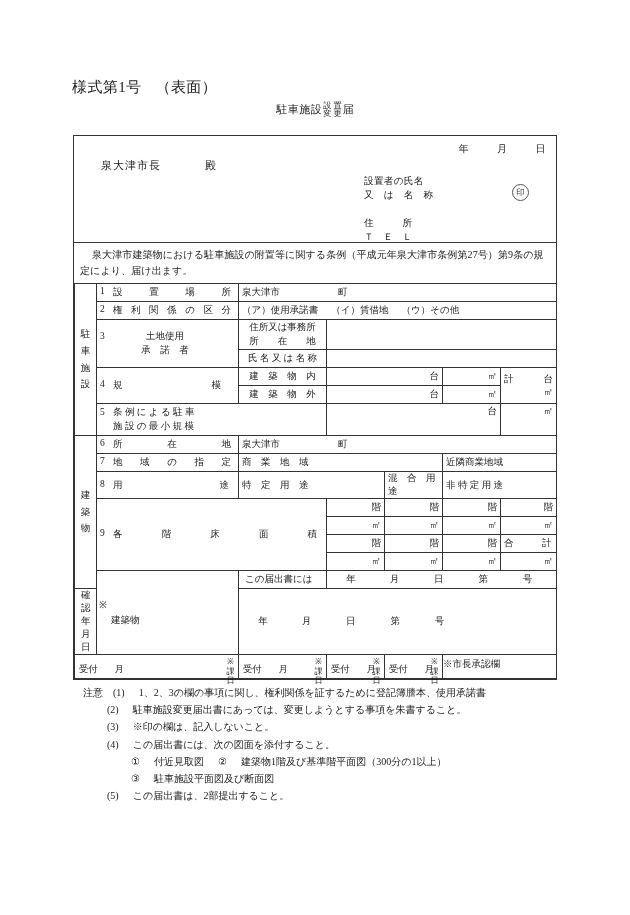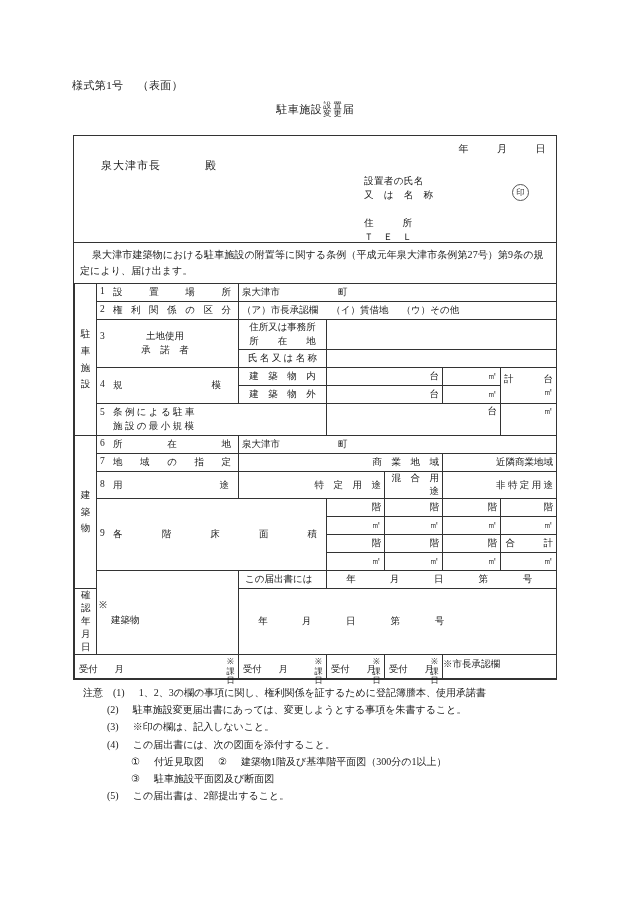--- a/index.html
+++ b/index.html
@@ -8,21 +8,21 @@
     background:#ffffff;
     font-family:"Liberation Serif","DejaVu Serif",serif;
     color:#1a1a1a;
     font-size:9.5px;
     position:relative;
     overflow:hidden;
   }
   .page{position:absolute;left:0;top:0;width:630px;height:915px;}
 
   
-  .form-no{position:absolute;left:72px;top:78px;font-size:11px;letter-spacing:.4px;}
+  .form-no{position:absolute;left:72px;top:78px;font-size:15px;letter-spacing:.4px;}
   .form-no .paren{margin-left:14px;}
 
   .doc-title{position:absolute;left:0;top:101px;width:630px;text-align:center;
              font-size:11px;}
   .doc-title .inner{display:inline-block;white-space:nowrap;}
   .doc-title .base{vertical-align:middle;letter-spacing:.5px;}
   .stack{display:inline-block;vertical-align:middle;line-height:1.0;
          font-size:8.2px;text-align:center;margin:0 1px;position:relative;top:.5px;}
   .stack span{display:block;}
   .doc-title .tail{vertical-align:middle;}
@@ -55,21 +55,21 @@
   td.vlabel{width:22px;text-align:center;font-size:10px;line-height:1.75;
             letter-spacing:0;padding:0;}
   td.vlabel .vt{display:block;}
   td.num{width:142px;padding:0 4px;}
   td.sub{width:88px;text-align:center;}
   .num .j{display:flex;width:100%;}
   .num .idx{width:13px;flex:0 0 13px;}
   .num .jt{flex:1 1 auto;display:flex;justify-content:space-between;padding-right:4px;}
   .two-line{line-height:1.45;}
   .unit-r{text-align:right;padding-right:5px;}
-  .ctr{text-align:right;}
+  .ctr{text-align:left;}
   .city{padding-left:5px;}
   .city .machi{margin-left:58px;}
   .opts span{margin-right:13px;}
 
   
   .rcpt{position:relative;height:40px;padding:0 !important;}
   .rcpt .ka{position:absolute;right:3px;top:2px;width:9px;font-size:8.2px;
             line-height:1.18;text-align:center;}
   .rcpt .ka span{display:block;}
   .rcpt .lbl{position:absolute;left:4px;bottom:2px;font-size:9.3px;}
@@ -169,21 +169,21 @@
                   <span>利</span>
                   <span>関</span>
                   <span>係</span>
                   <span>の</span>
                   <span>区</span>
                   <span>分</span>
                 </span>
               </div>
         </td>
         <td colspan="5" class="city opts">
-          <span>（ア）市長承認欄</span><span>（イ）賃借地</span><span>（ウ）その他</span>
+          <span>（ア）使用承諾書</span><span>（イ）賃借地</span><span>（ウ）その他</span>
         </td>
       </tr>
 
       <tr>
         <td class="num two-line" rowspan="2">
           <div class="j">
                 <span class="idx">3</span>
             <span style="flex:1 1 auto;text-align:center;padding-right:18px;">
               <span style="display:block">土地使用</span>
               <span style="display:block">承　諾　者</span>

